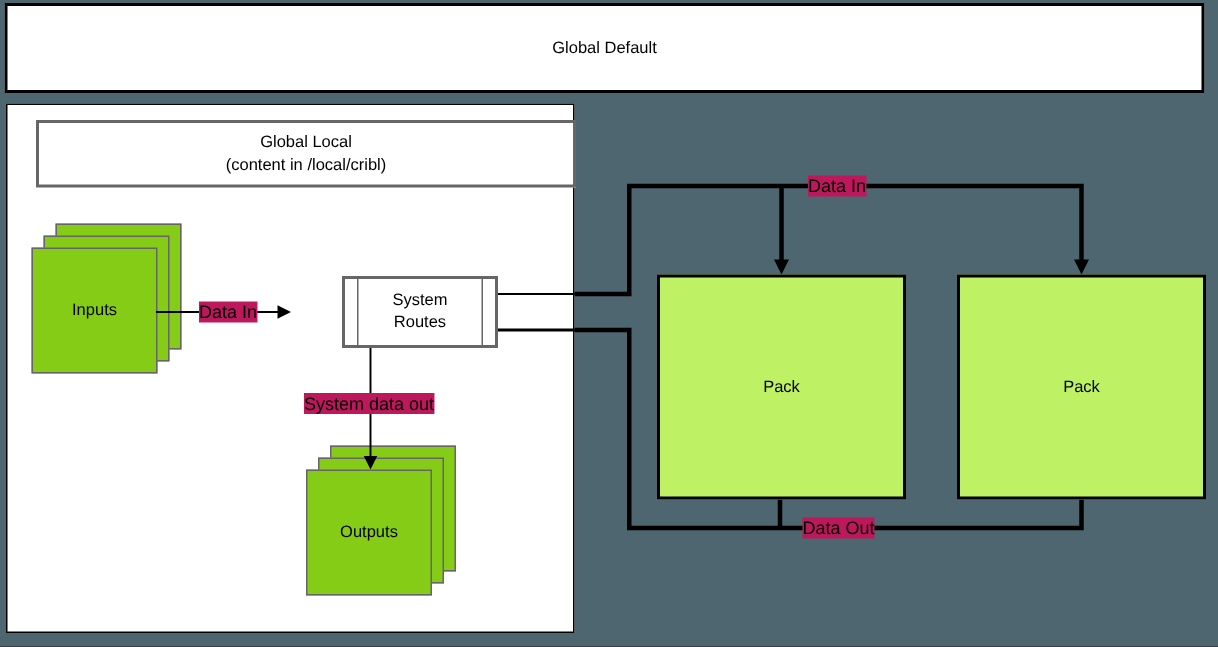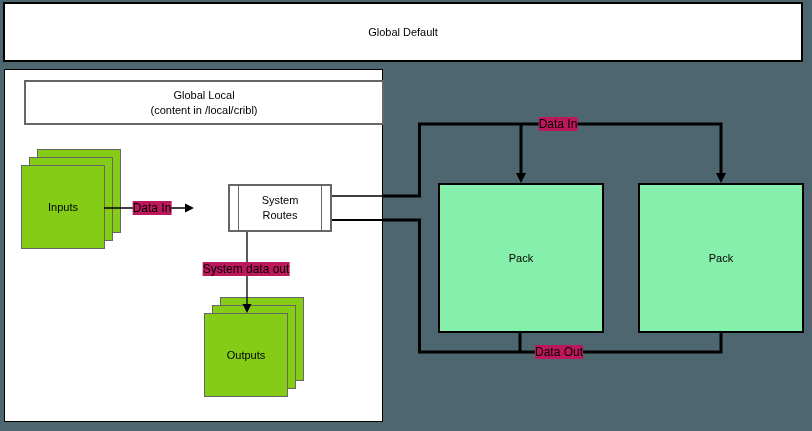--- a/index.html
+++ b/index.html
@@ -23,21 +23,21 @@
   
   .page{width:84px;height:84px;border:1.5px solid #666;background:#84cc16;z-index:2;}
   .stack-label{position:absolute;inset:0;display:flex;align-items:center;justify-content:center;}
   
   .system-routes{left:194px;top:184px;width:104px;height:48px;border:2px solid #666;background:#fff;z-index:4;margin-left:34px;}
   .sr-vline{position:absolute;top:0;bottom:0;width:0;border-left:1.5px solid #666;}
   .sr-vline.l{left:8px;}
   .sr-vline.r{right:8px;}
   .sr-text{position:absolute;inset:0;display:flex;align-items:center;justify-content:center;text-align:center;padding:0 14px;}
   
-  .pack{top:183px;width:166px;height:150px;border:2px solid #000;background:#86efac;z-index:4;}
+  .pack{top:183px;width:166px;height:150px;border:2px solid #000;background:#bef264;z-index:4;}
   .pack.left{left:438px;}
   .pack.right{left:638px;}
   
   svg.wires{position:absolute;left:0;top:0;z-index:3;pointer-events:none;}
   
   .edge-label{
     position:absolute;z-index:5;transform:translate(-50%,-50%);
     background:#be185d;padding:0 0;font-size:12px;line-height:14px;white-space:nowrap;
   }
 </style>

